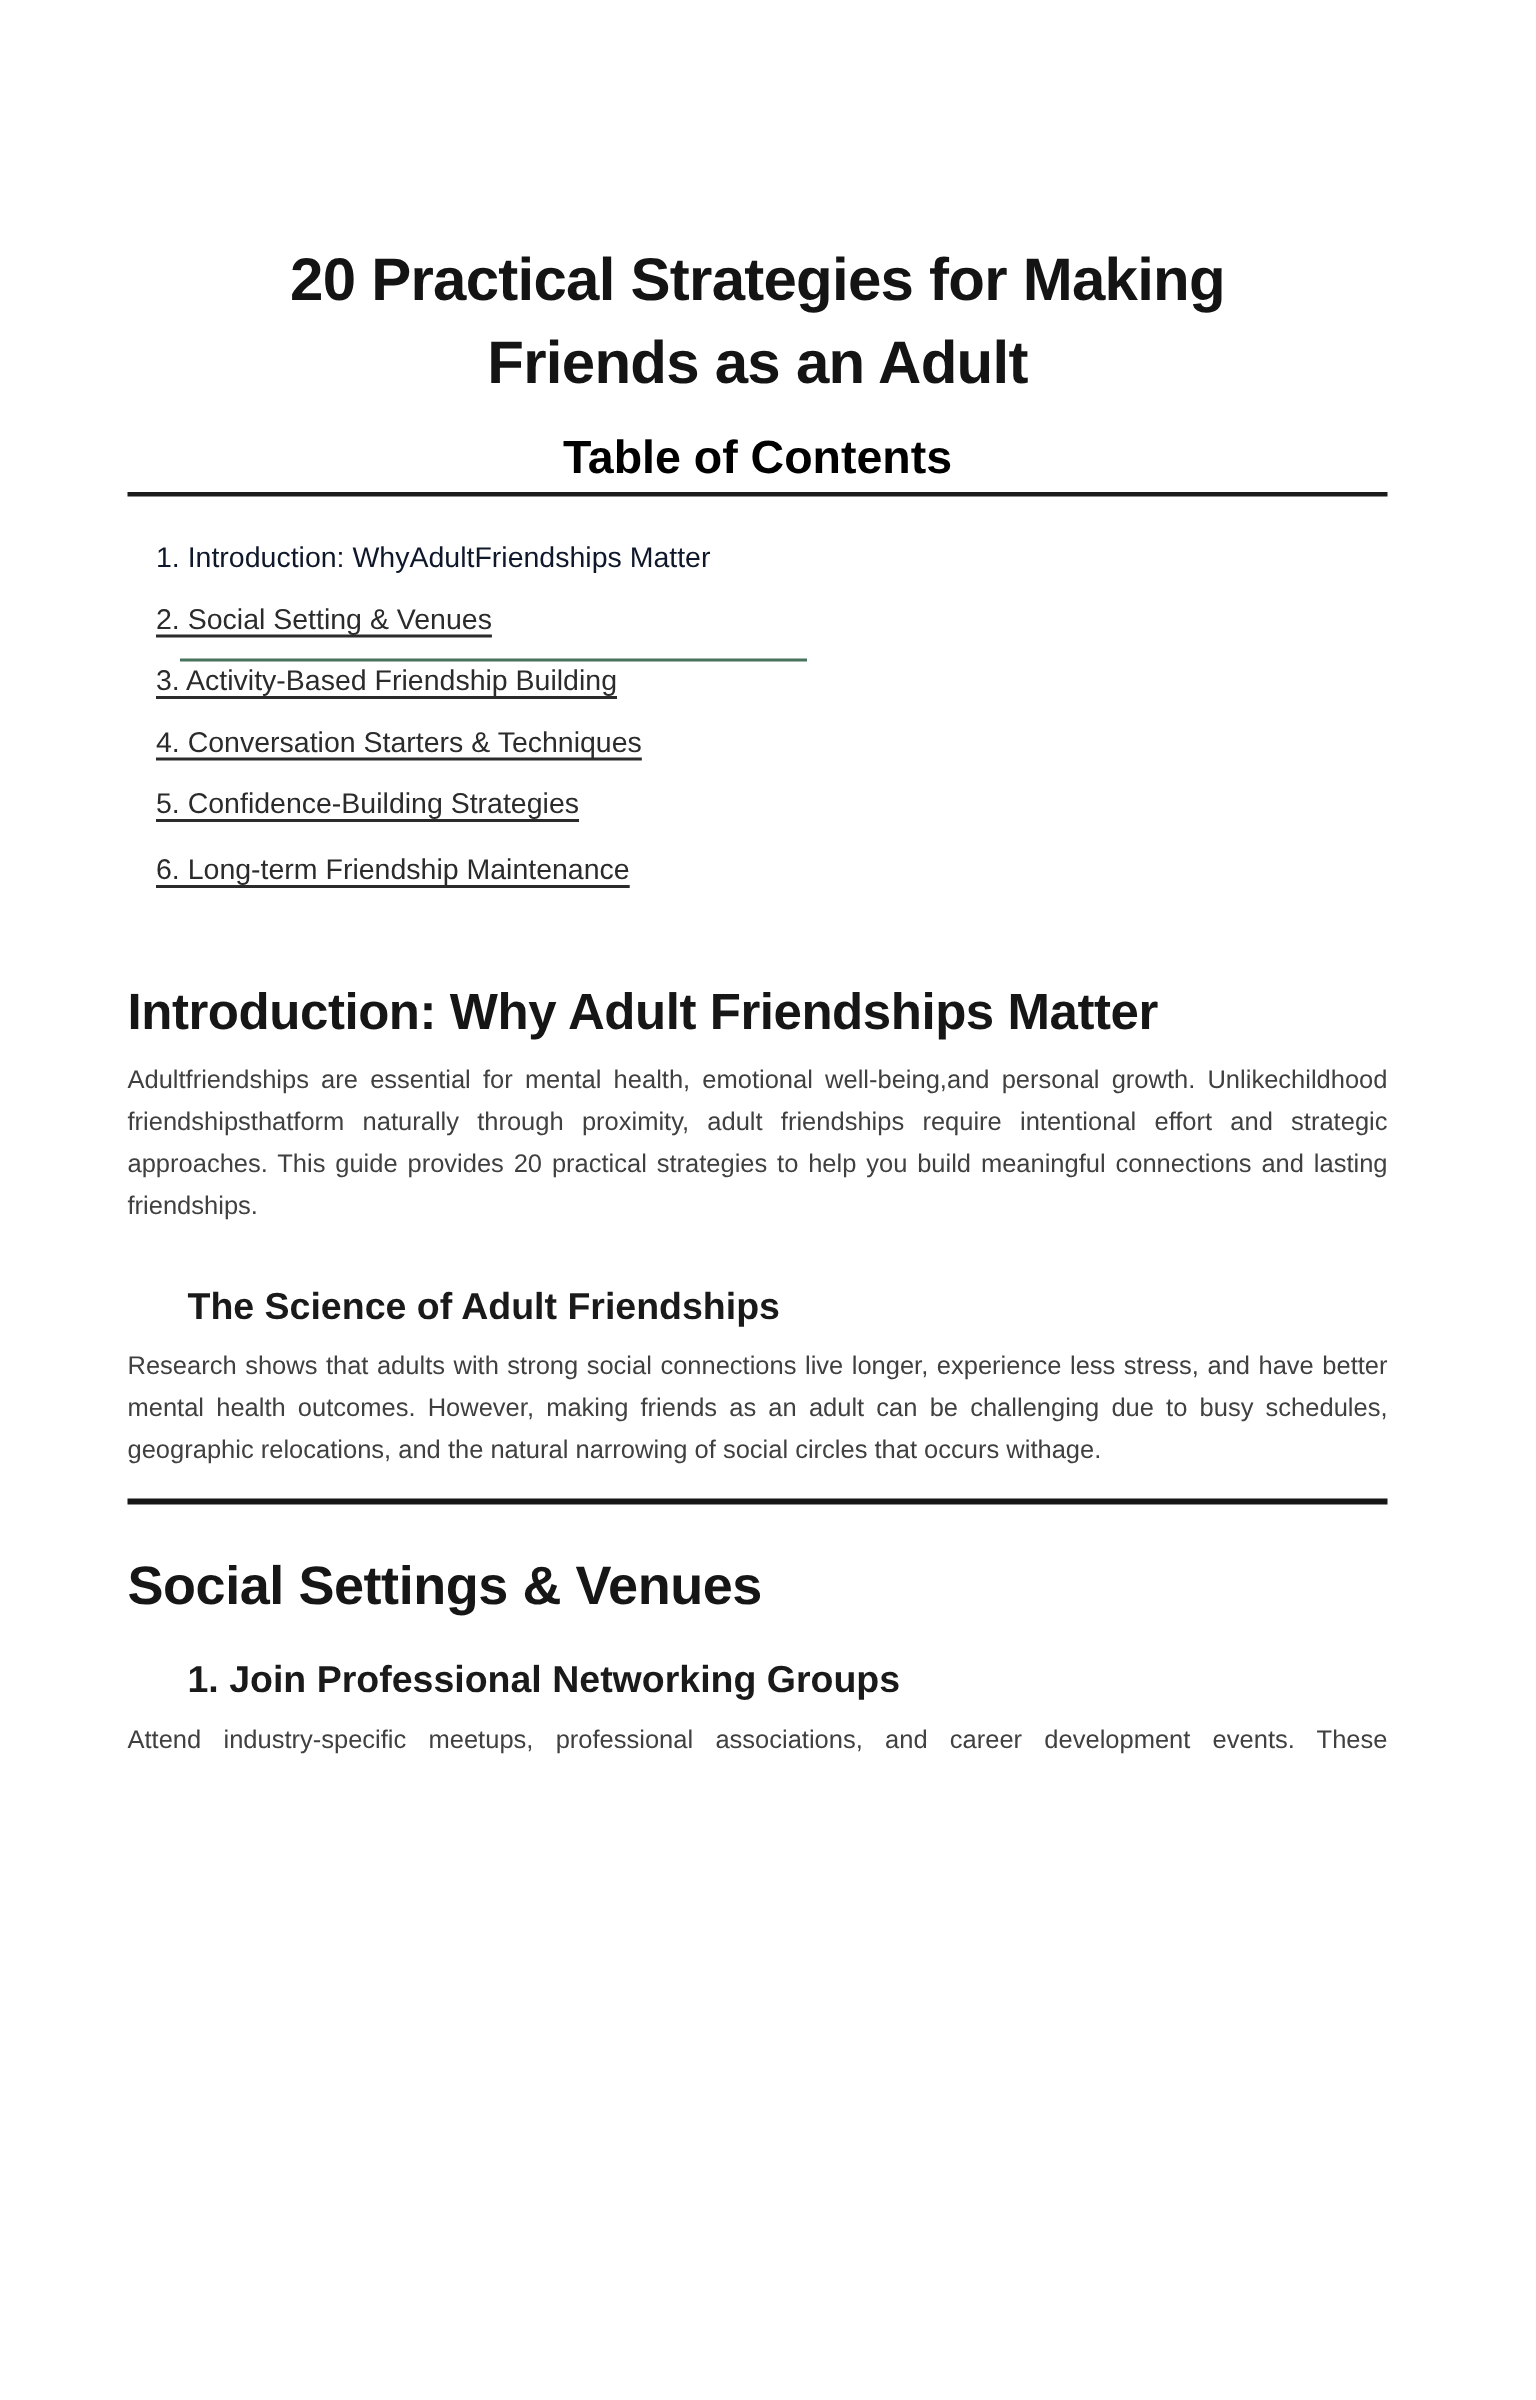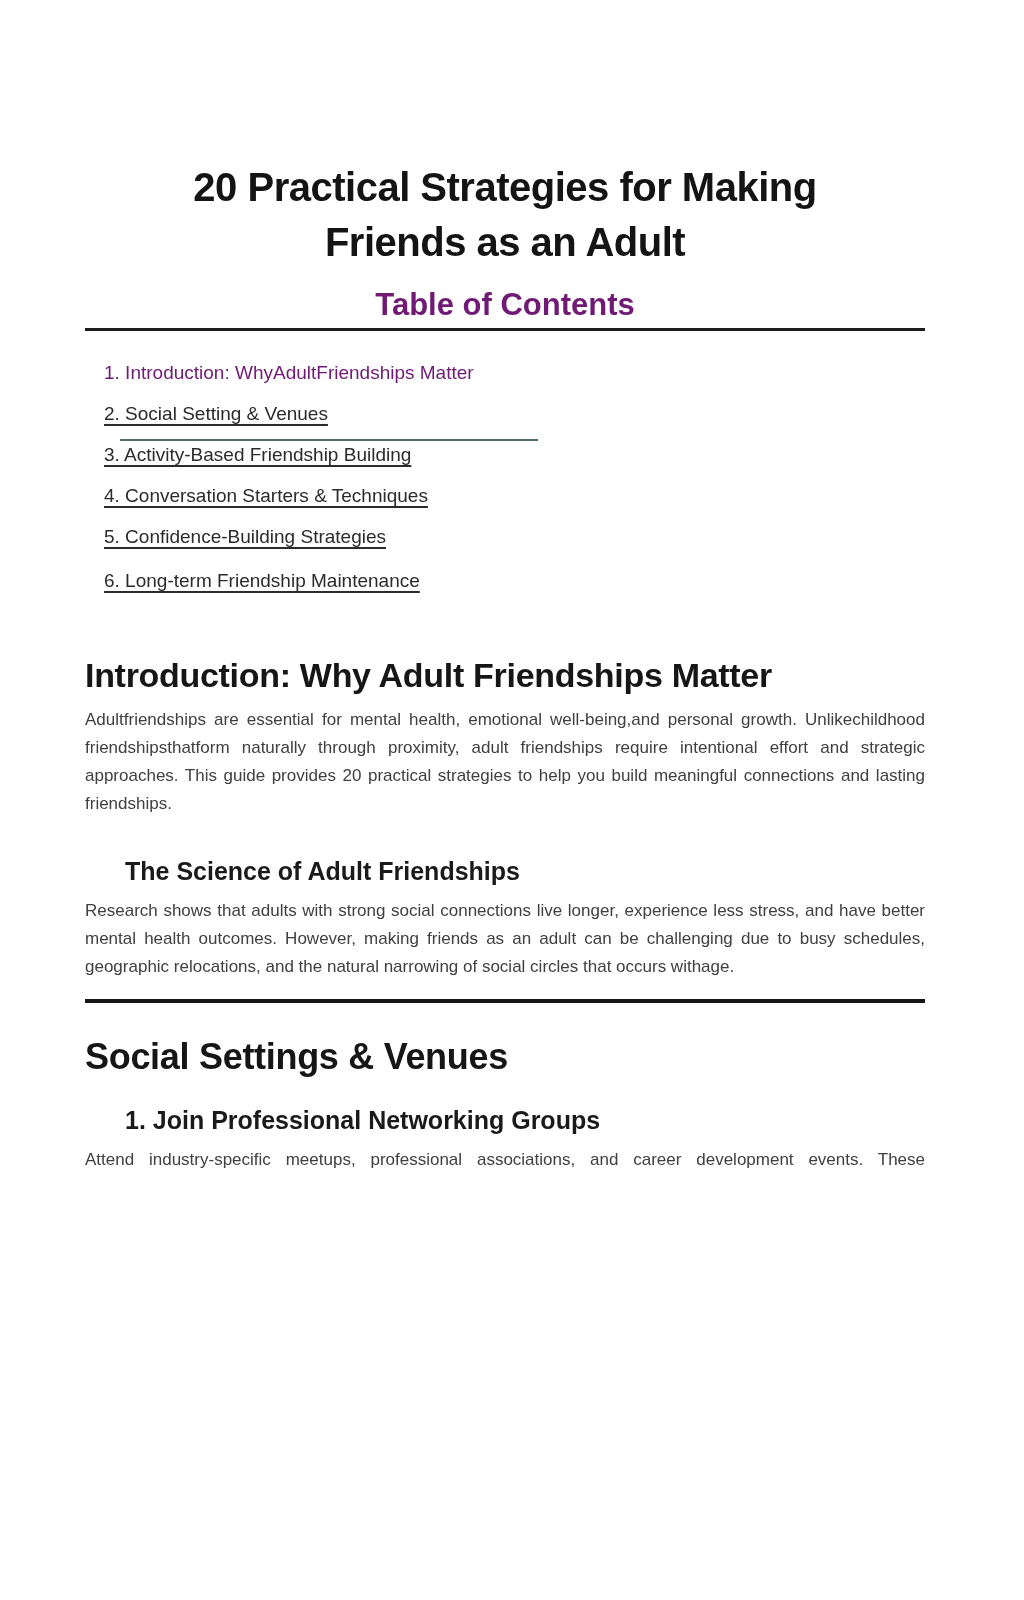--- a/index.html
+++ b/index.html
@@ -41,21 +41,21 @@
     color: #3d3d3d;
   }
 
   
   .toc-heading {
     margin-top: 15px;
     text-align: center;
     font-weight: bold;
     font-size: 31px;
     line-height: 40px;
-    color: #701a75;
+    color: #000000;
   }
   .toc-rule {
     margin-top: 3px;
     border: none;
     border-top: 3px solid #1c1c1c;
     height: 0;
   }
   .toc-list {
     margin-top: 30px;
     padding-left: 19px;
@@ -68,21 +68,21 @@
     position: relative;
   }
   .toc-item a {
     color: #2b2b2b;
     text-decoration: underline;
     text-decoration-thickness: 1.5px;
     text-underline-offset: 4px;
     cursor: pointer;
   }
   .toc-item.first a {
-    color: #701a75;
+    color: #0f172a;
     text-decoration: none;
     text-align: right;
   }
   .toc-item.extra-gap { margin-bottom: 23px; margin-top: 20px; }
   .toc-accent-line {
     position: absolute;
     top: -4px;
     left: 16px;
     width: 418px;
     height: 2px;

